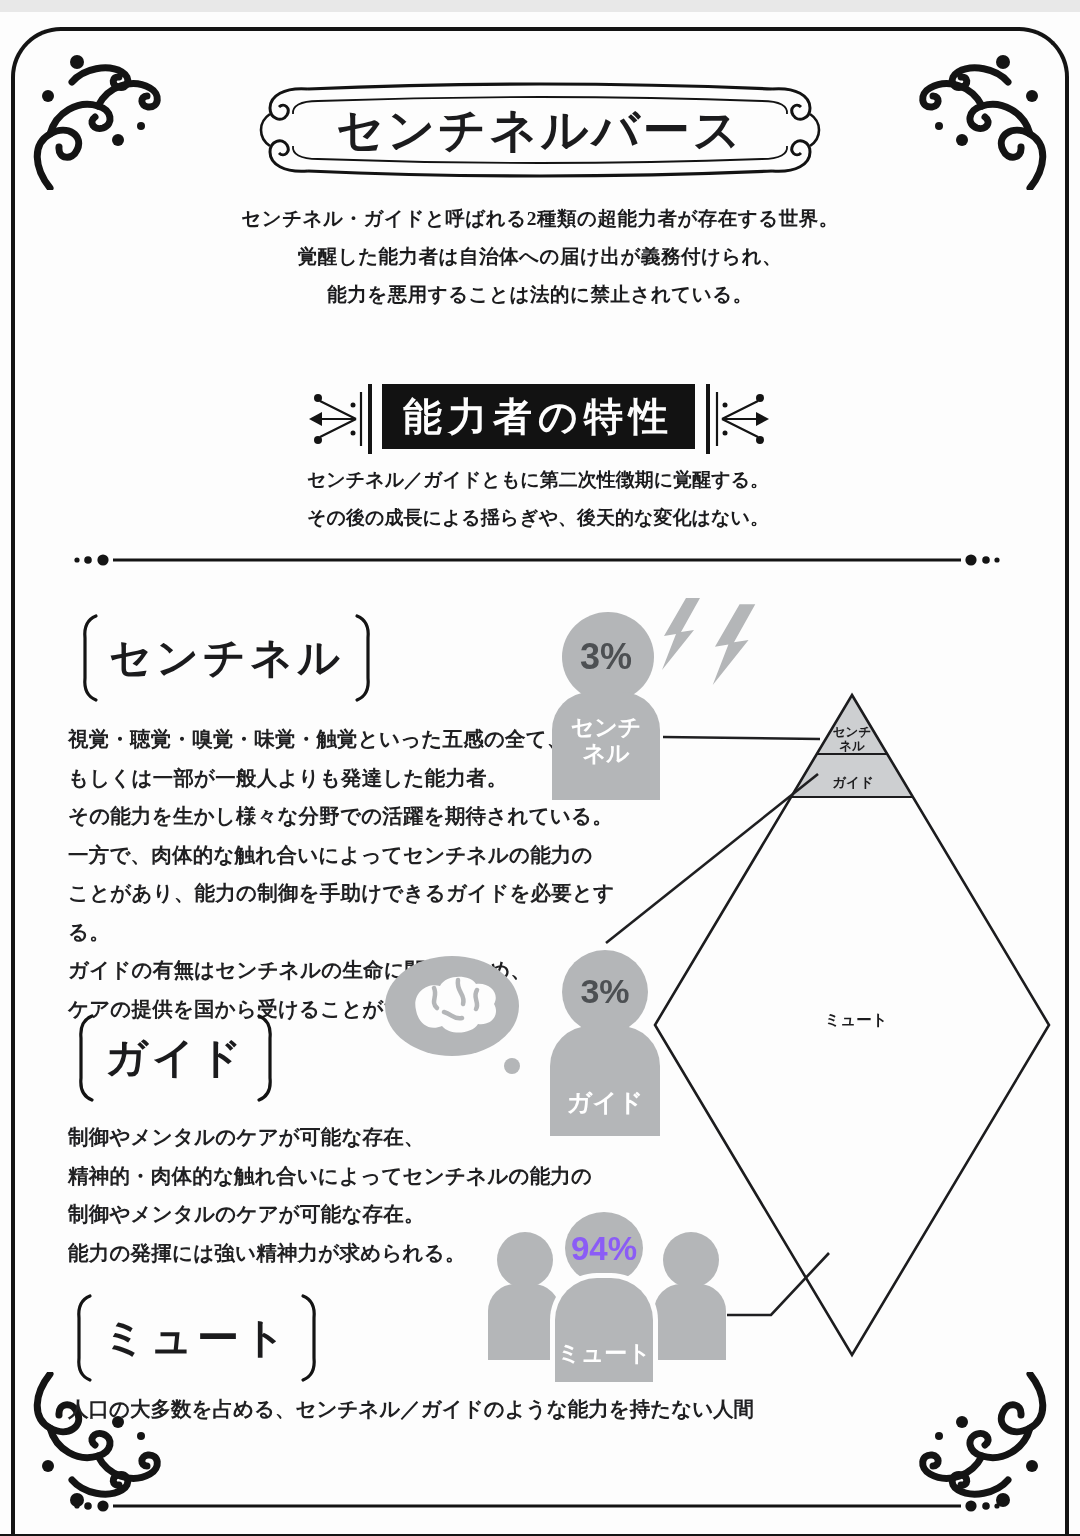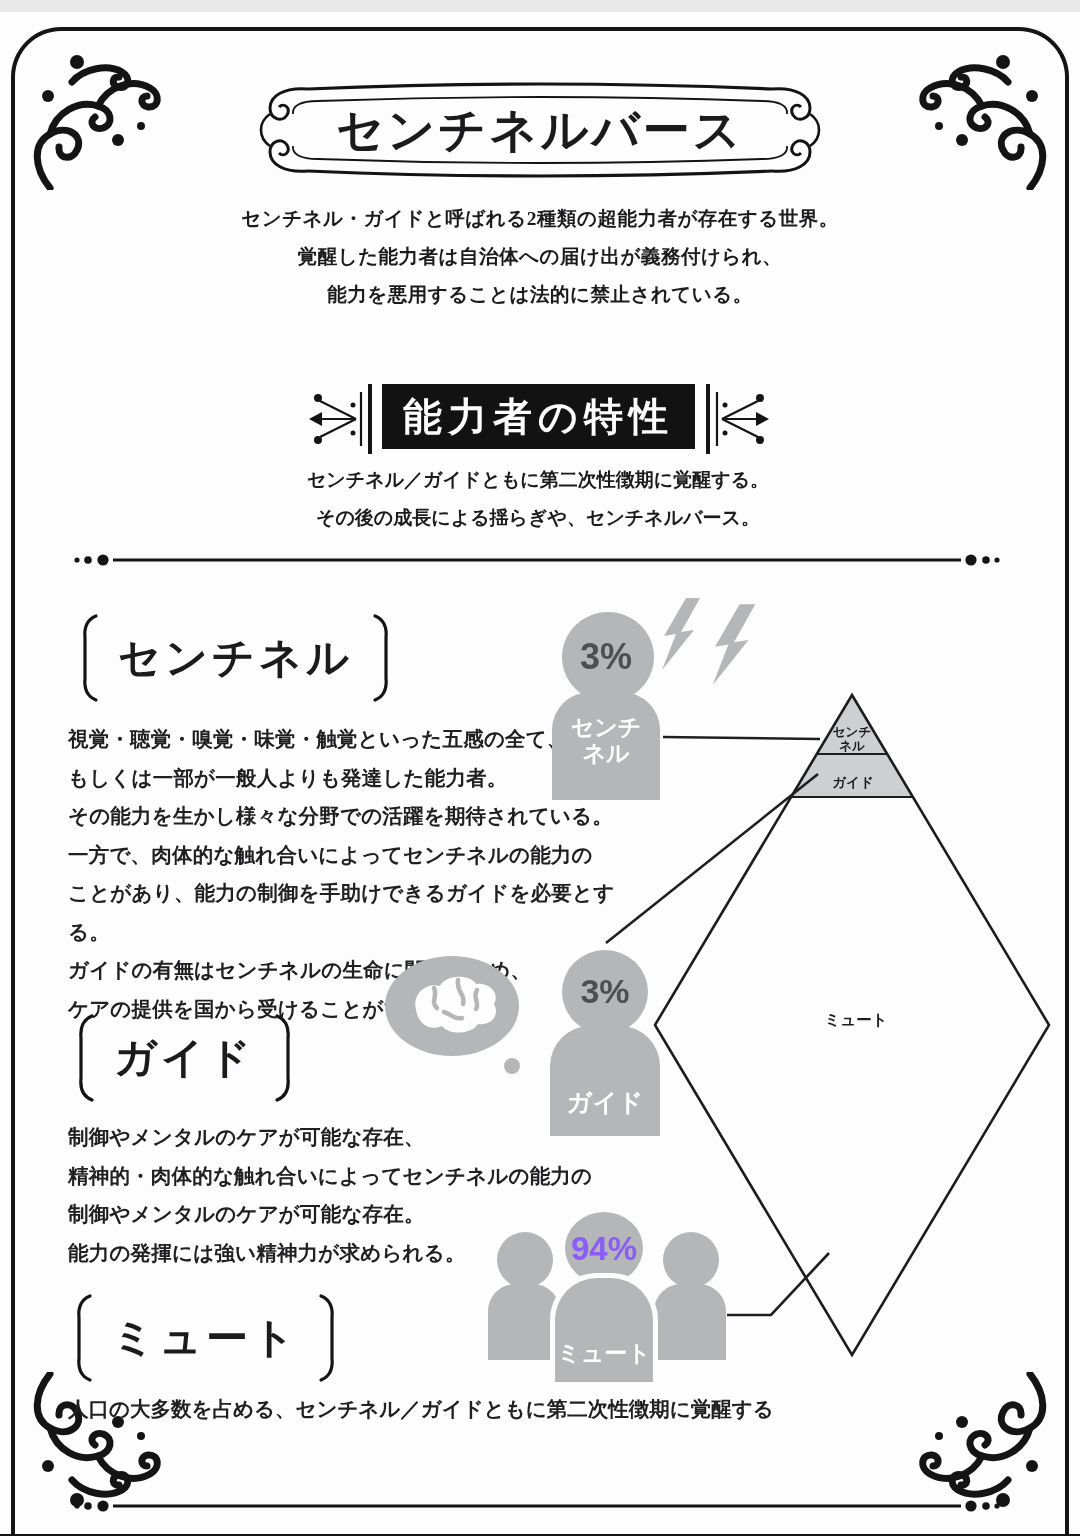--- a/index.html
+++ b/index.html
@@ -39,21 +39,21 @@
     background:#121212; color:#fdfdfd; text-align:center;
     font-size:39px; font-weight:700; line-height:65px; letter-spacing:6px;
   }
   .feature-sub{position:absolute; left:0; right:4px; top:449px; text-align:center;}
   .feature-sub p{margin:0; font-size:19px; font-weight:600; line-height:38px;}
   
   .divider{position:absolute; left:72px; width:930px; height:22px;}
   .divider.top{top:537px;}
   .divider.bottom{top:1483px;}
   
-  .bracket-heading{position:absolute; display:flex; align-items:center; gap:18px;}
+  .bracket-heading{position:absolute; display:flex; align-items:center; gap:9px;}
   .bracket-heading h2{margin:0; font-size:42px; font-weight:700; letter-spacing:4px; white-space:nowrap;}
   .bracket-heading svg{width:20px; height:92px; flex:0 0 auto;}
   .h-sentinel{left:80px; top:600px;}
   .h-guide{left:76px; top:1000px;}
   .h-mute{left:74px; top:1280px;}
   
   .body-copy{position:absolute;}
   .body-copy p{margin:0; font-size:20.5px; font-weight:700; line-height:38.5px; color:#202022; letter-spacing:0.2px;}
   .copy-sentinel{left:68px; top:708px; width:560px;}
   .copy-guide{left:68px; top:1106px; width:560px;}
@@ -215,21 +215,21 @@
       <polygon points="16,32 3,39 16,46"></polygon>
       <circle cx="12" cy="18" r="4"></circle>
         <circle cx="12" cy="60" r="4"></circle>
       <circle cx="47" cy="25" r="2.5"></circle>
         <circle cx="47" cy="53" r="2.5"></circle>
     </g>
   </svg>
 
   <div class="feature-sub">
     <p>センチネル／ガイドともに第二次性徴期に覚醒する。</p>
-    <p>その後の成長による揺らぎや、センチネルバース。</p>
+    <p>その後の成長による揺らぎや、後天的な変化はない。</p>
   </div>
 
   <svg class="divider top" viewBox="0 0 930 22">
     <g fill="#141414">
       <circle cx="5" cy="11" r="2.6"></circle>
         <circle cx="16" cy="11" r="3.8"></circle>
         <circle cx="31" cy="11" r="5.6"></circle>
       <circle cx="899" cy="11" r="5.6"></circle>
         <circle cx="914" cy="11" r="3.8"></circle>
         <circle cx="925" cy="11" r="2.6"></circle>
@@ -348,21 +348,21 @@
       <div class="fig-body"></div>
     </div>
     <div class="fig fig-mute-center">
       <div class="fig-head"></div>
       <div class="fig-body"></div>
       <span class="fig-percent">94%</span>
       <span class="fig-label">ミュート</span>
     </div>
   </div>
 
-  <p class="mute-footnote sans">人口の大多数を占める、センチネル／ガイドともに第二次性徴期に覚醒する</p>
+  <p class="mute-footnote sans">人口の大多数を占める、センチネル／ガイドのような能力を持たない人間</p>
 
   <svg class="divider bottom" viewBox="0 0 930 22">
     <g fill="#141414">
       <circle cx="5" cy="11" r="2.6"></circle>
         <circle cx="16" cy="11" r="3.8"></circle>
         <circle cx="31" cy="11" r="5.6"></circle>
       <circle cx="899" cy="11" r="5.6"></circle>
         <circle cx="914" cy="11" r="3.8"></circle>
         <circle cx="925" cy="11" r="2.6"></circle>
     </g>

